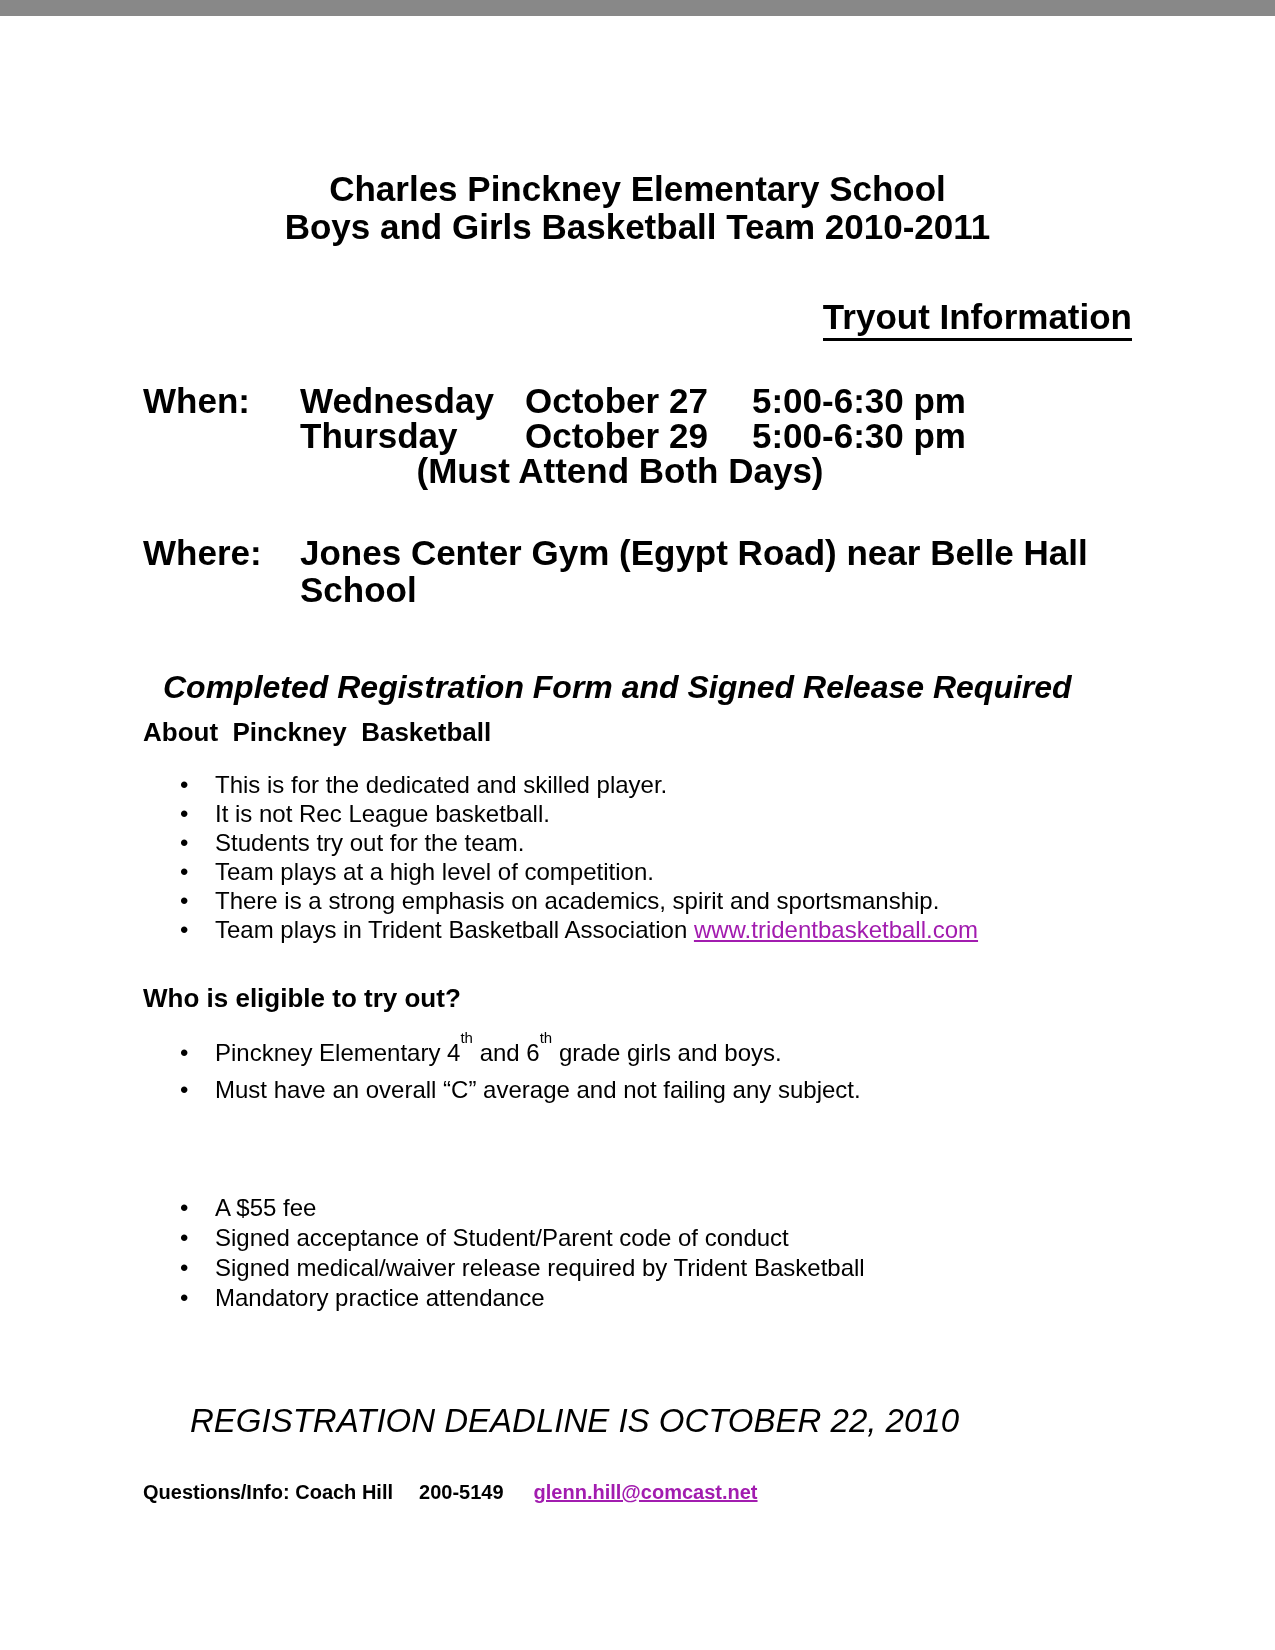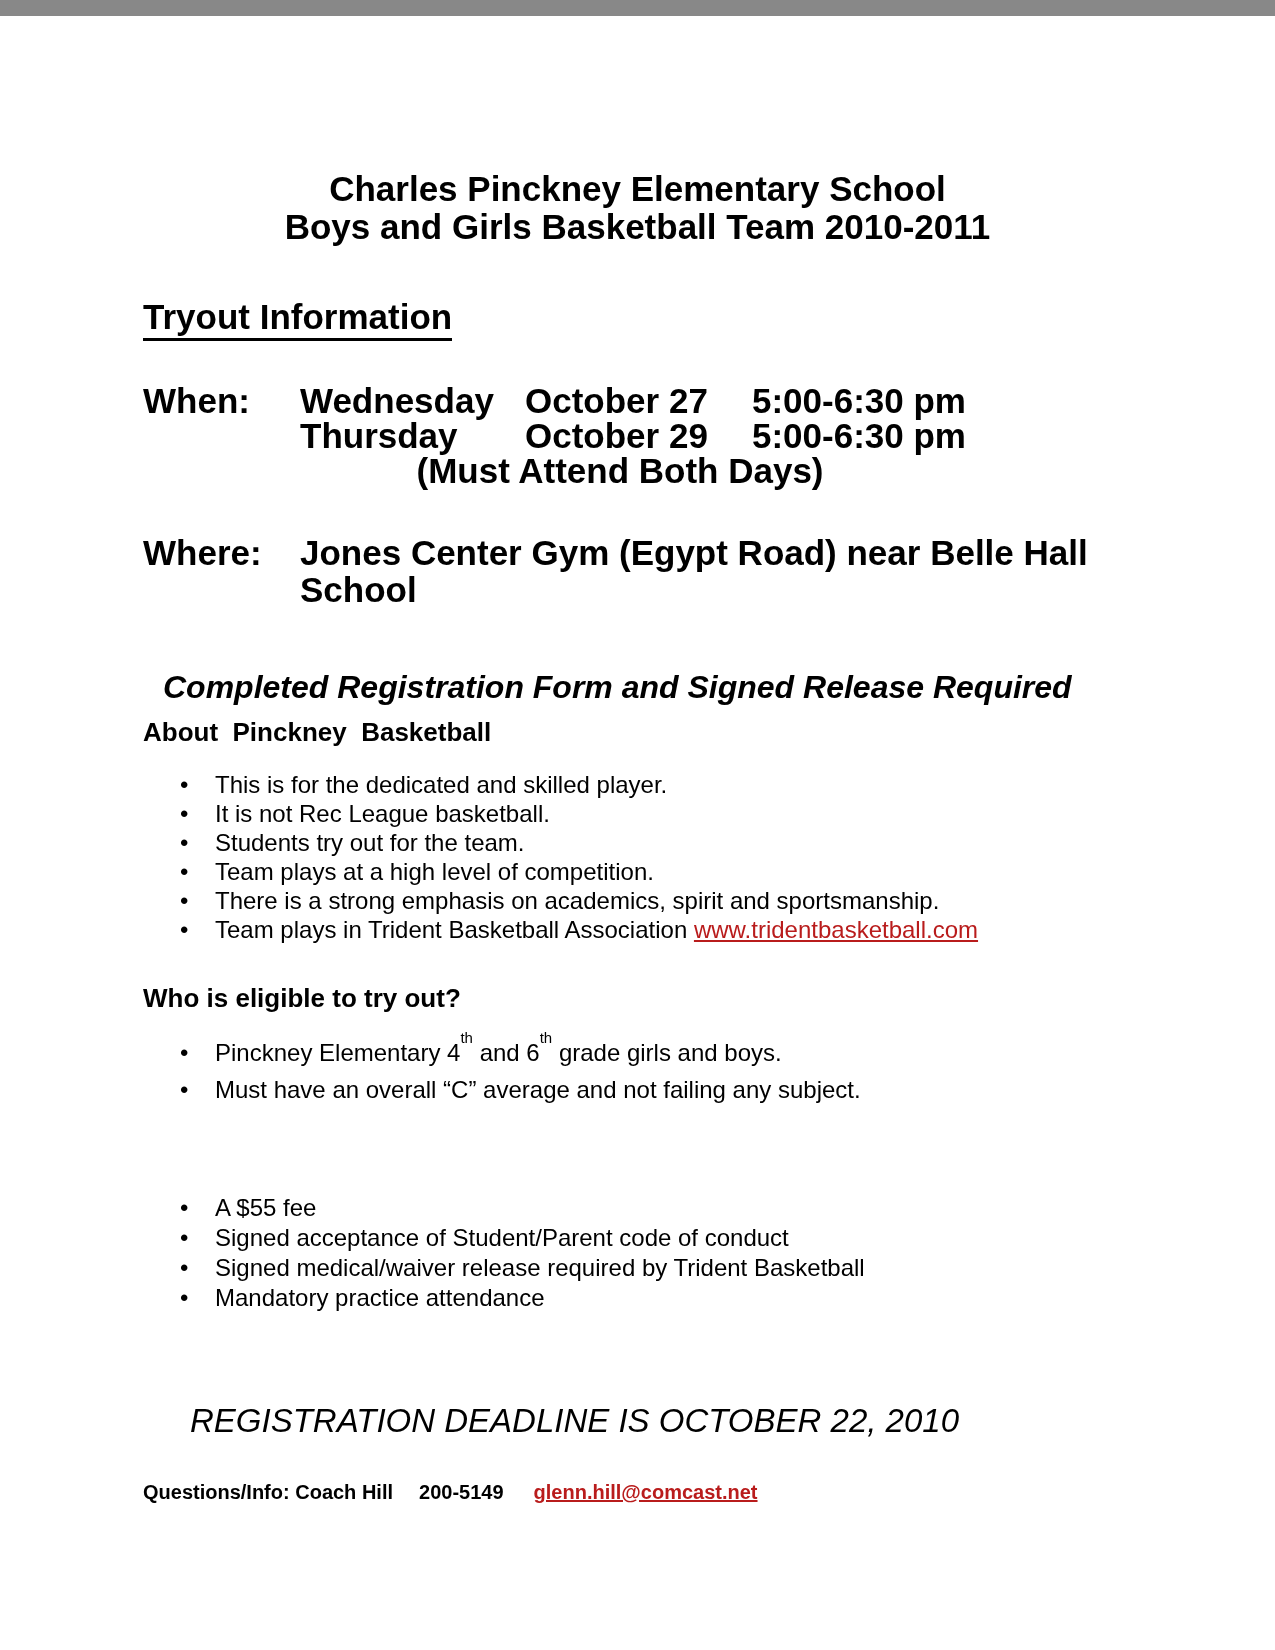--- a/index.html
+++ b/index.html
@@ -10,21 +10,21 @@
     background:#ffffff;
     color:#000000;
     font-family:"Liberation Sans", sans-serif;
     overflow:hidden;
   }
   .abs { position:absolute; }
 
   
   .title-block { left:143px; top:154px; width:989px; text-align:center;
                  font-size:35px; font-weight:bold; line-height:38px; }
-  .section-title-block { left:143px; top:281px; width:989px; text-align:left;
+  .section-title-block { left:143px; top:281px; width:989px; text-align:right;
                  font-size:35px; font-weight:bold; line-height:40px; }
   .underlined { display:inline-block; border-bottom:3px solid #000; padding-bottom:1px; }
 
   
   .when-block { left:143px; top:367px; font-size:35px; font-weight:bold; line-height:35px; }
   .when-grid { display:grid; grid-template-columns:157px 225px 227px auto; }
   .when-note { width:640px; margin-left:157px; text-align:center; }
   .where-block { left:143px; top:518px; font-size:35px; font-weight:bold; line-height:37px;
                  display:grid; grid-template-columns:157px 800px; }
 
@@ -41,21 +41,21 @@
   
   ul.blist { list-style:none; margin:0; padding:0; font-size:24px; left:143px; }
   ul.blist li { position:relative; padding-left:72px; }
   ul.blist li::before { content:"\2022"; position:absolute; left:37px; top:0; }
   .ul-about { top:754px;  line-height:29px; }
   .ul-elig  { top:1018px; line-height:37px; }
   .ul-req   { top:1177px; line-height:30px; }
 
   sup.grade { font-size:15px; position:relative; top:-9px; line-height:0; }
 
-  a.doc-link { color:#b91c1c; text-decoration:underline; cursor:pointer; }
+  a.doc-link { color:#a21caf; text-decoration:underline; cursor:pointer; }
 
   
   .contact-row { left:143px; top:1461px; font-size:20px; font-weight:bold; line-height:30px;
                  display:flex; align-items:baseline; }
   .contact-row .gap1 { margin-left:26px; }
   .contact-row .gap2 { margin-left:30px; }
 </style>
 </head>
 <body>
 

